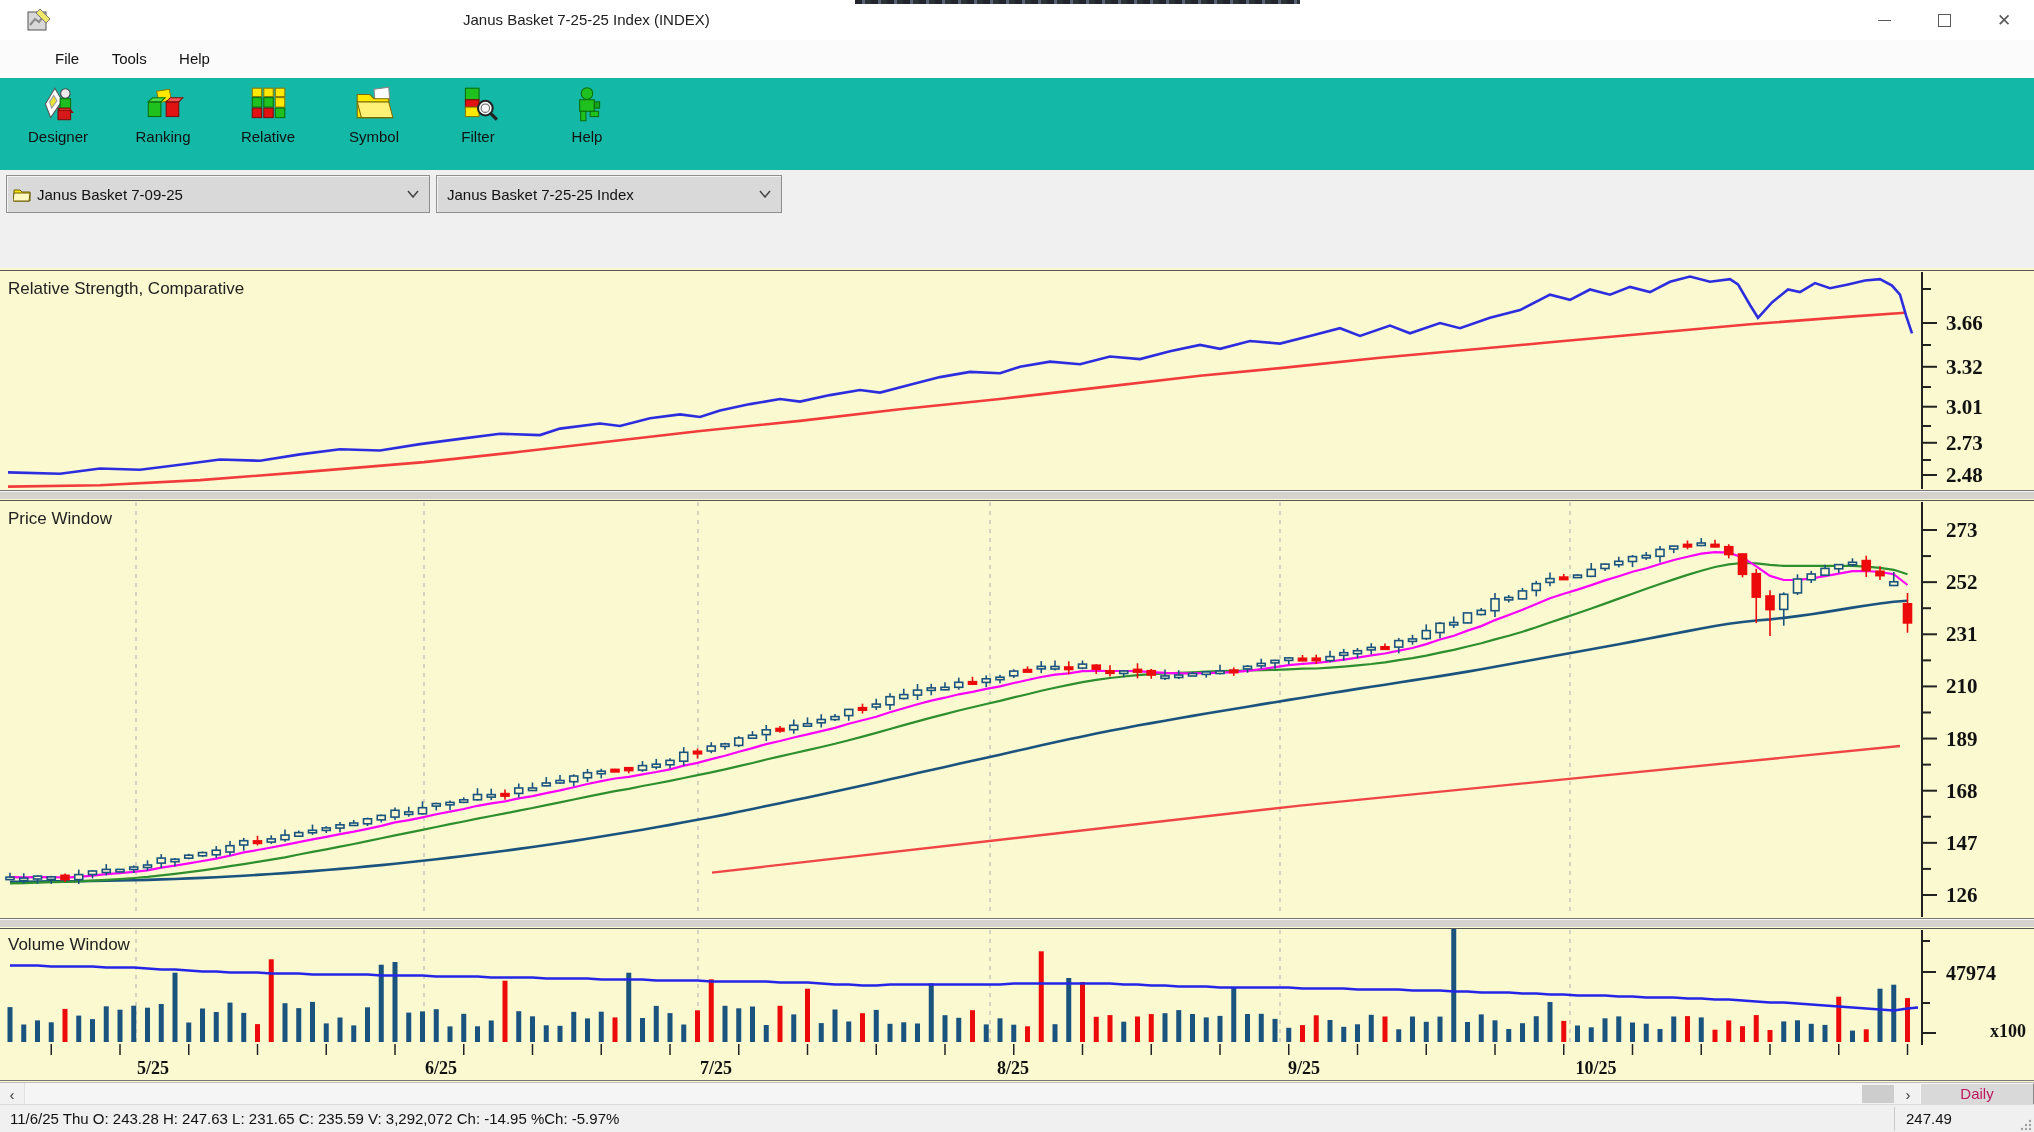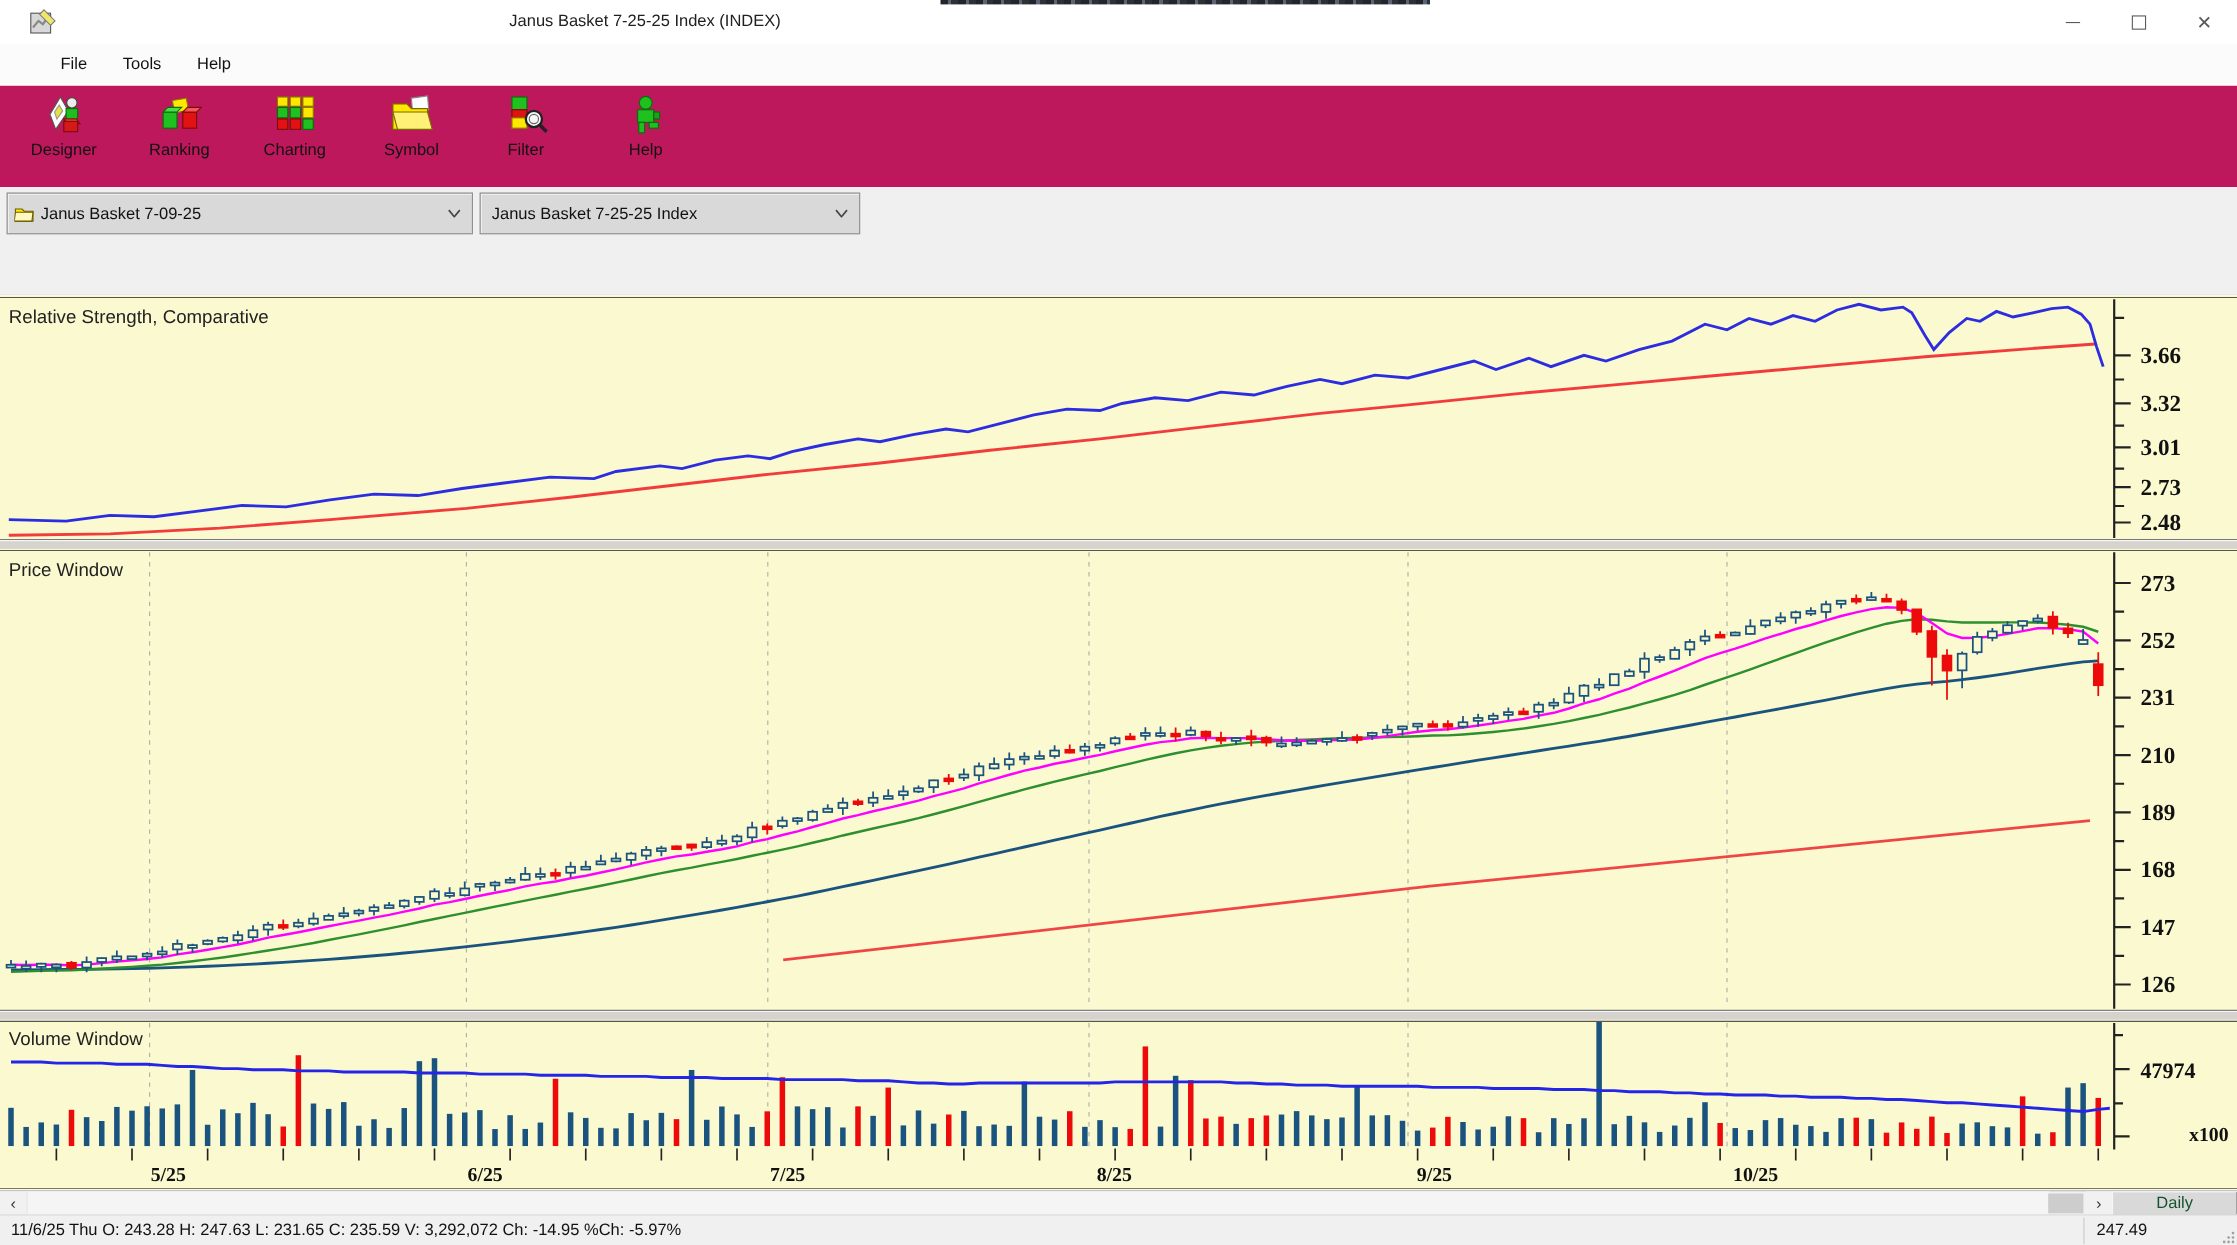--- a/index.html
+++ b/index.html
@@ -15,21 +15,21 @@
   .title-right{left:463px;}
   .winbtns{position:absolute;right:0;top:0;height:40px;display:flex;}
   .winbtn{width:60px;height:40px;display:flex;align-items:center;justify-content:center;color:#5a5a5a;}
   .glyph-min{width:13px;height:0;border-top:1px solid #5a5a5a;}
   .glyph-max{width:11px;height:11px;border:1px solid #5a5a5a;}
   .glyph-close{font-size:17px;line-height:1;color:#5a5a5a;}
   
   .menubar{position:absolute;left:0;top:40px;width:2034px;height:38px;background:#fbfbfb;border-bottom:1px solid #e3e3e3;padding-left:41px;}
   .menu-item{display:inline-block;padding:0 14px;line-height:37px;font-size:15px;color:#111;}
   
-  .toolbar{position:absolute;left:0;top:78px;width:2034px;height:92px;background:#be185d;border-bottom:1px solid #dcdcdc;text-decoration:underline;}
+  .toolbar{position:absolute;left:0;top:78px;width:2034px;height:92px;background:#14b8a6;border-bottom:1px solid #dcdcdc;text-decoration:underline;}
   .tool-btn{position:absolute;top:4px;width:100px;height:84px;display:flex;flex-direction:column;align-items:center;justify-content:flex-start;}
   .tool-btn svg{width:42px;height:40px;margin-top:3px;}
   .tool-label{font-size:15px;color:#111;margin-top:3px;}
   
   .combo-row{position:absolute;left:0;top:170px;width:2034px;height:46px;background:#f0f0f0;}
   .view-row{position:absolute;left:0;top:216px;width:2034px;height:52px;background:#f0f0f0;border-bottom:1px solid #c9c9c9;}
   .combo{position:absolute;height:36px;background:#d9d9d9;border:1px solid #8f8f8f;box-shadow:inset 1px 1px 0 #f4f4f4;
          display:flex;align-items:center;font-size:15px;color:#111;}
   .combo .chev{margin-left:auto;margin-right:10px;}
   .combo .ctext{white-space:nowrap;overflow:hidden;}
@@ -42,21 +42,21 @@
   
   .chart-host{position:absolute;left:0;top:268px;width:2034px;height:814px;}
   
   .hscroll{position:absolute;left:0;top:1082px;width:2034px;height:22px;background:#f1f1f1;border-top:1px solid #bcbcbc;}
   .scroll-arrow{position:absolute;top:0;width:24px;height:22px;display:flex;align-items:center;justify-content:center;
                 font-size:15px;color:#333;background:#f1f1f1;}
   .scroll-track{position:absolute;left:24px;top:0;width:1838px;height:22px;background:#f5f5f5;border-left:1px solid #e0e0e0;}
   .scroll-thumb{position:absolute;left:1862px;top:2px;width:32px;height:18px;background:#cdcdcd;}
   .daily-btn{position:absolute;left:1920px;top:0;width:114px;height:22px;background:#d9d9d9;
              border:1px solid #8a8a8a;border-top-color:#f6f6f6;border-left-color:#f6f6f6;box-sizing:border-box;
-             font-size:15px;text-align:center;line-height:19px;color:#14532d;}
+             font-size:15px;text-align:center;line-height:19px;color:#be185d;}
   
   .statusbar{position:absolute;left:0;top:1104px;width:2034px;height:28px;background:#f0f0f0;border-top:1px solid #dadada;}
   .status-text{position:absolute;left:10px;top:0;line-height:27px;font-size:15px;color:#111;white-space:pre;}
   .status-sep{position:absolute;left:1894px;top:2px;width:1px;height:24px;background:#c9c9c9;}
   .status-val{position:absolute;left:1906px;top:0;line-height:27px;font-size:15px;color:#111;}
   .grip{position:absolute;right:1px;bottom:1px;width:14px;height:14px;}
 </style>
 </head>
 <body>
 
@@ -116,21 +116,21 @@
         <rect x="5" y="3" width="9" height="8" fill="#ffe800" stroke="#8a7a00"></rect>
         <rect x="16" y="3" width="9" height="8" fill="#ffe800" stroke="#8a7a00"></rect>
         <rect x="27" y="3" width="9" height="8" fill="#ffe800" stroke="#8a7a00"></rect>
         <rect x="5" y="12" width="9" height="9" fill="#1fc11f" stroke="#0b6d0b"></rect>
         <rect x="16" y="12" width="9" height="9" fill="#1fc11f" stroke="#0b6d0b"></rect>
         <rect x="27" y="12" width="9" height="9" fill="#ffe800" stroke="#8a7a00"></rect>
         <rect x="5" y="22" width="9" height="9" fill="#e31212" stroke="#7d0b0b"></rect>
         <rect x="16" y="22" width="9" height="9" fill="#e31212" stroke="#7d0b0b"></rect>
         <rect x="27" y="22" width="9" height="9" fill="#1fc11f" stroke="#0b6d0b"></rect>
       </svg>
-      <span class="tool-label">Charting</span>
+      <span class="tool-label">Relative</span>
     </div>
     <div class="tool-btn" style="left:324px">
       <svg viewBox="0 0 40 38">
         <polygon points="20,4 34,2 35,14 21,16" fill="#ffffff" stroke="#888"></polygon>
         <path d="M4,9 h12 l4,4 h14 v18 h-30 z" fill="#ffe800" stroke="#7a6a00"></path>
         <polygon points="4,16 34,16 38,31 8,31" fill="#fff176" stroke="#7a6a00"></polygon>
       </svg>
       <span class="tool-label">Symbol</span>
     </div>
     <div class="tool-btn" style="left:428px">

